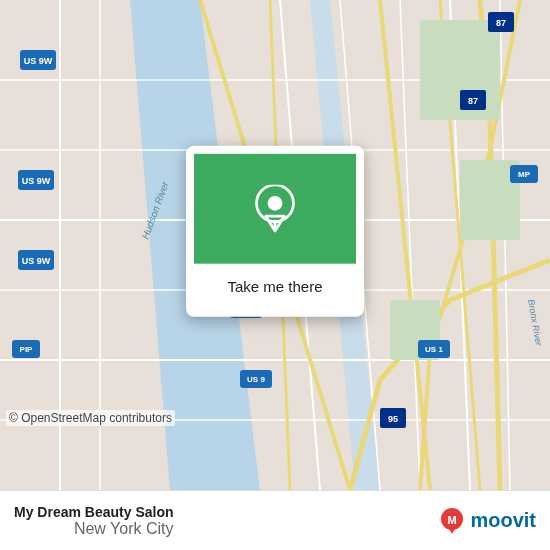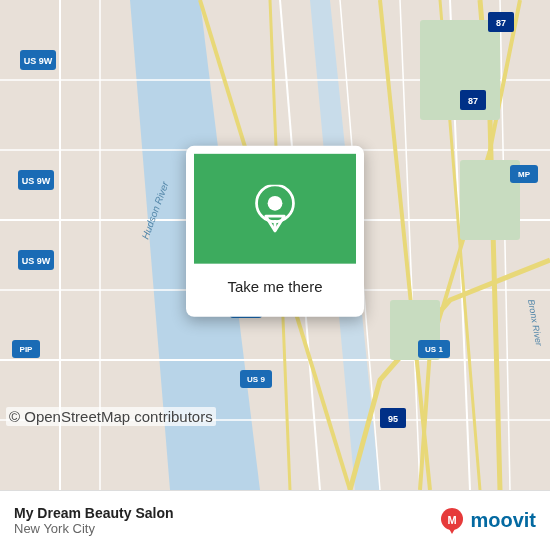--- a/index.html
+++ b/index.html
@@ -96,22 +96,23 @@
       flex-direction: column;
     }
 
     #footer-title {
       font-size: 14px;
       font-weight: 600;
       color: #222;
     }
 
     #footer-subtitle {
-      font-size: 13px;
+      font-size: 16px;
       color: #666;
+      text-align: right;
     }
 
     #moovit-logo {
       display: flex;
       align-items: center;
       gap: 4px;
     }
 
     #moovit-icon {
       width: 28px;
@@ -123,21 +124,21 @@
       font-weight: bold;
       color: #0369a1;
       font-family: Arial, sans-serif;
     }
 
     
     #map-attribution {
       position: absolute;
       bottom: 64px;
       left: 6px;
-      font-size: 15px;
+      font-size: 12px;
       color: #444;
       background: rgba(255,255,255,0.7);
       padding: 1px 3px;
       border-radius: 2px;
       z-index: 5;
     }
   </style>
 </head>
 <body>
 

